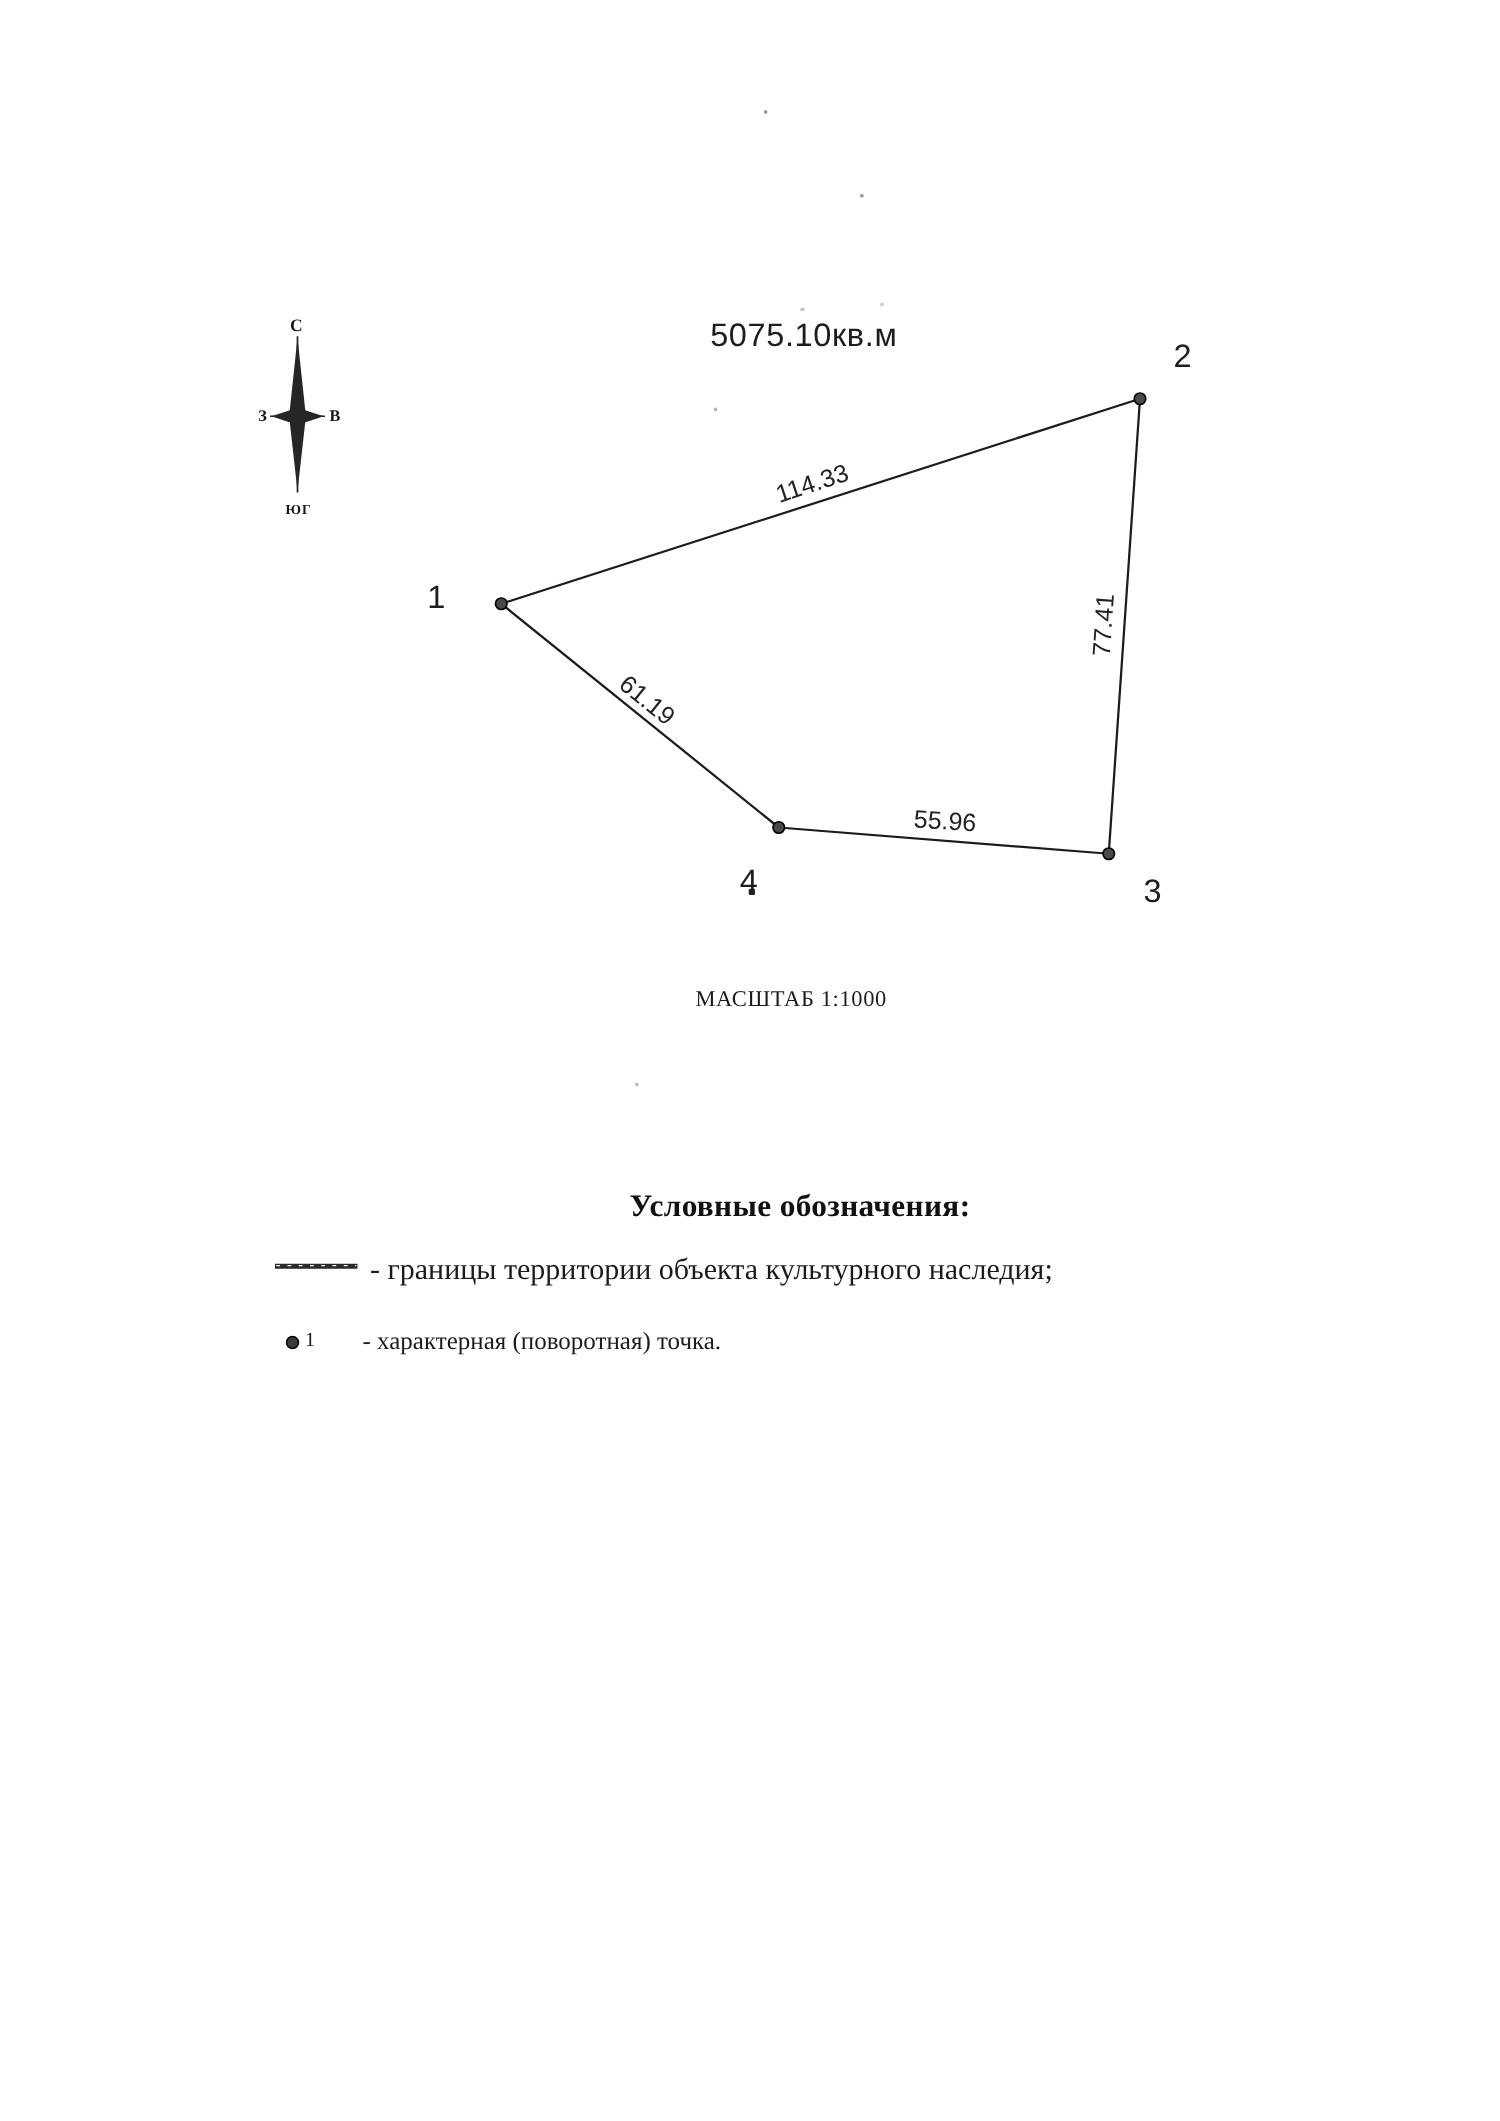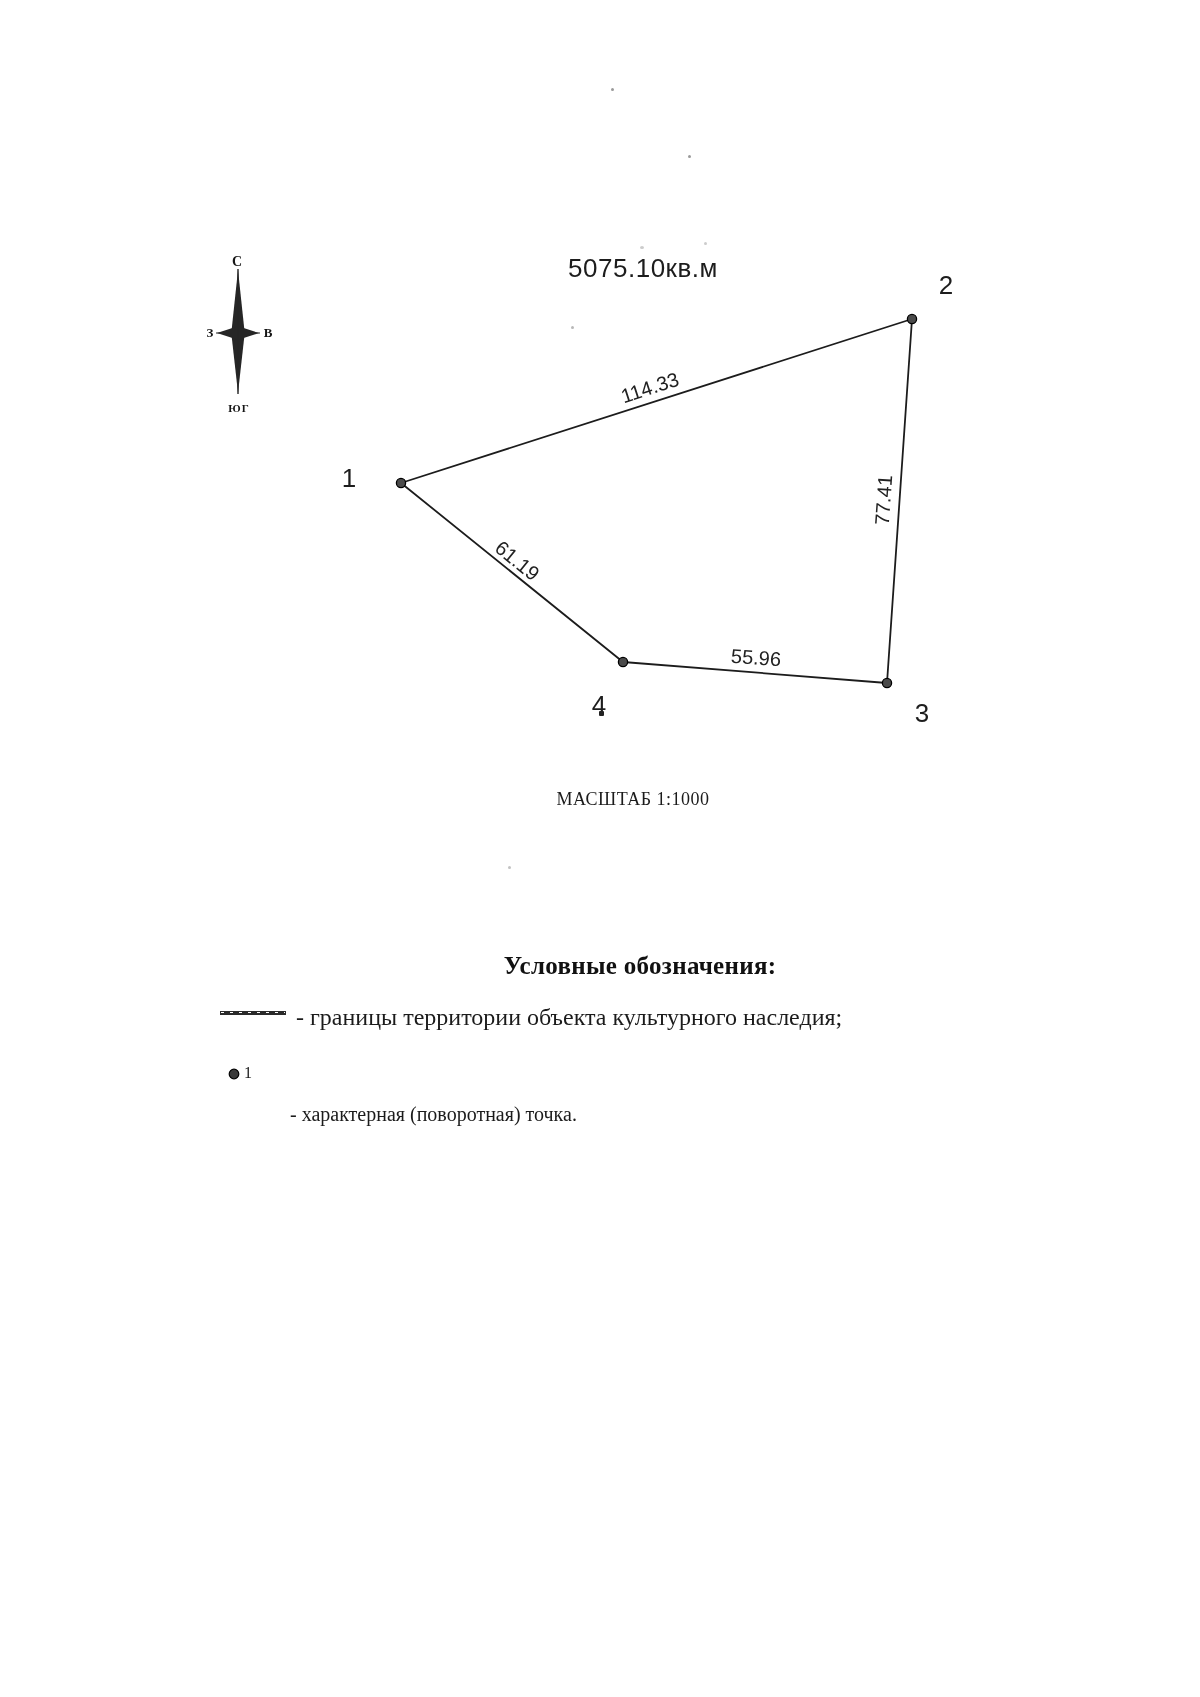--- a/index.html
+++ b/index.html
@@ -79,21 +79,21 @@
   <div class="lbl scale" style="left:633px;top:799px;">МАСШТАБ 1:1000</div>
 
   <div class="lbl legend-title" style="left:640px;top:938px;margin-top:28px;">Условные обозначения:</div>
 
   <div>
     <div class="legend-text-lg" style="left:296px;top:1017px;">- границы территории объекта культурного наследия;</div>
   </div>
 
   <div>
     <div class="legend-num" style="left:244px;top:1073px;">1</div>
-    <div class="legend-text-sm" style="left:290px;top:1114px;">- характерная (поворотная) точка.</div>
+    <div class="legend-text-sm" style="left:290px;top:1074px;">- характерная (поворотная) точка.</div>
   </div>
 
   <div class="speck" style="left:611px;top:88px;width:3px;height:3px;"></div>
   <div class="speck" style="left:688px;top:155px;width:3px;height:3px;"></div>
   <div class="speck" style="left:640px;top:246px;width:4px;height:3px;opacity:.5;"></div>
   <div class="speck" style="left:704px;top:242px;width:3px;height:3px;opacity:.5;"></div>
   <div class="speck" style="left:571px;top:326px;width:3px;height:3px;opacity:.7;"></div>
   <div class="speck" style="left:599px;top:711px;width:5px;height:5px;background:#222;border-radius:1px;"></div>
   <div class="speck" style="left:508px;top:866px;width:3px;height:3px;opacity:.6;"></div>
 </div>

